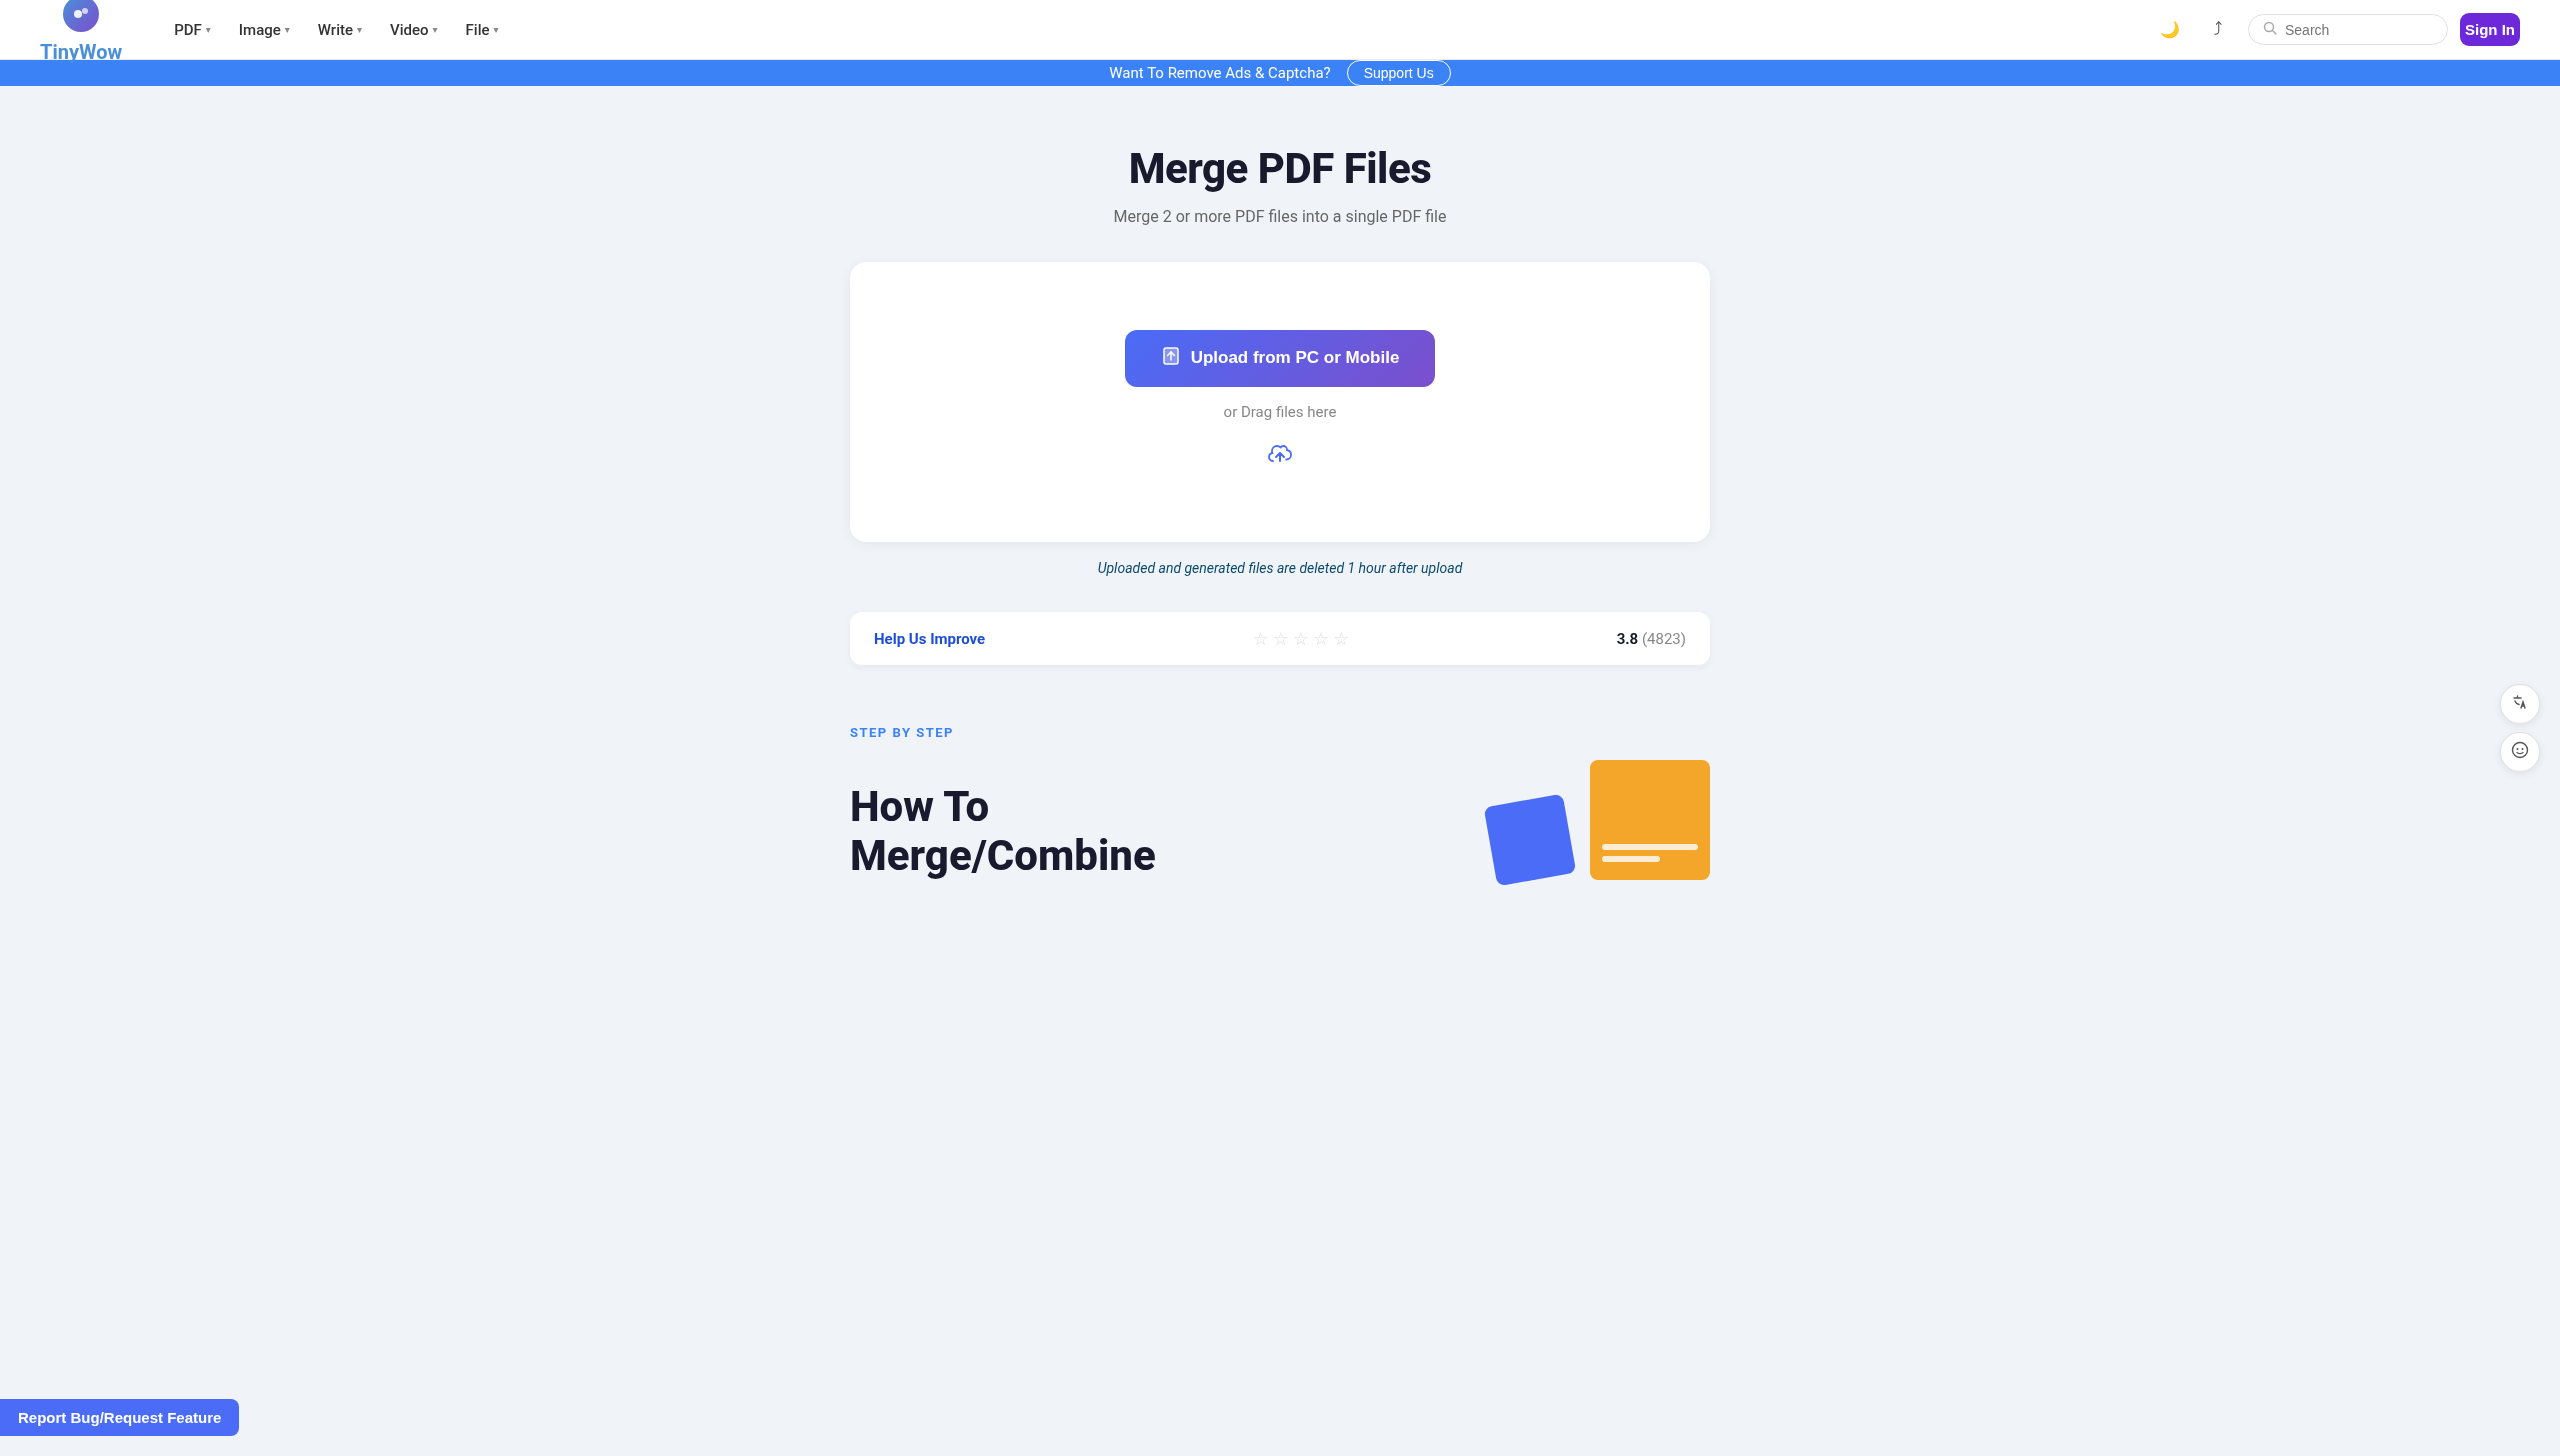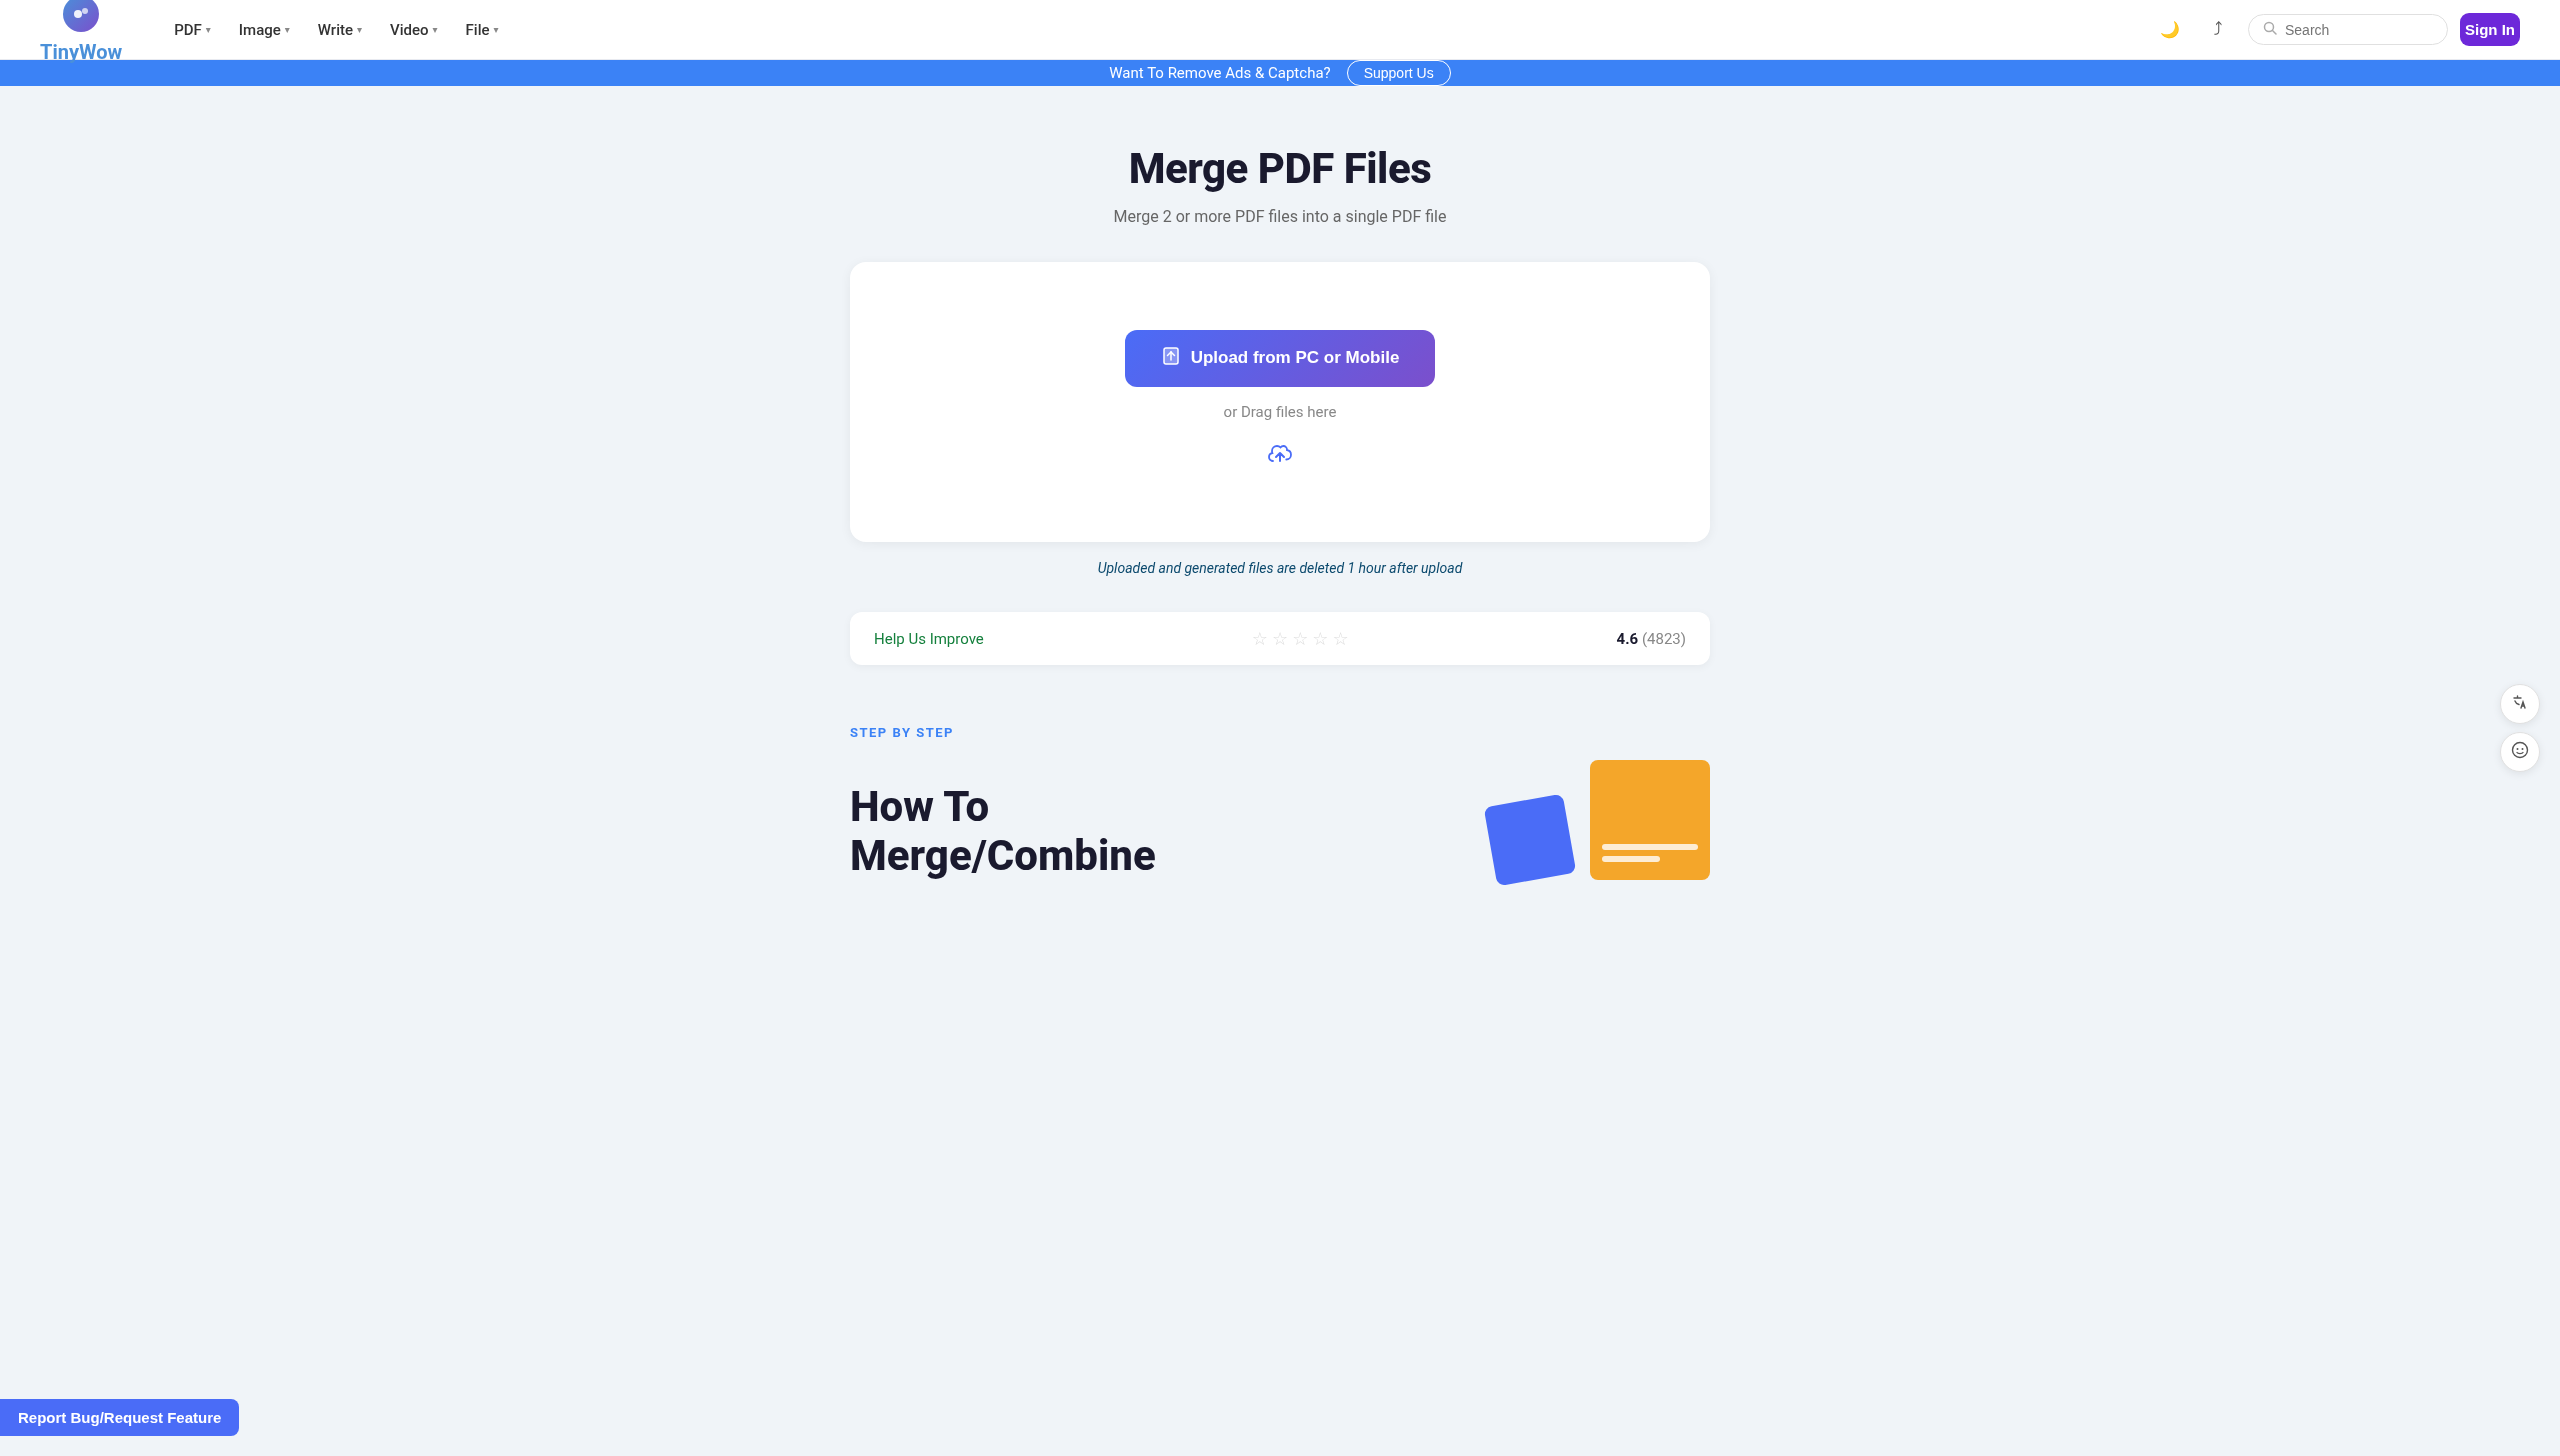--- a/index.html
+++ b/index.html
@@ -203,21 +203,21 @@
     .rating-box {
       display: flex;
       align-items: center;
       justify-content: space-between;
       background: white;
       border-radius: 12px;
       padding: 16px 24px;
       box-shadow: 0 2px 8px rgba(0,0,0,0.05);
       margin-bottom: 60px;
     }
-    .rating-label { font-size: 15px; color: #15803d; font-weight: 400; }
+    .rating-label { font-size: 15px; color: #1d4ed8; font-weight: 700; }
     .rating-stars { display: flex; gap: 4px; }
     .star { font-size: 18px; color: #ddd; }
     .rating-score {
       font-size: 15px;
       font-weight: 700;
       color: #1a1a2e;
     }
     .rating-count { color: #888; font-weight: 400; }
 
     
@@ -413,21 +413,21 @@
   <div class="rating-box">
     <span class="rating-label">Help Us Improve</span>
     <div class="rating-stars">
       <span class="star">☆</span>
       <span class="star">☆</span>
       <span class="star">☆</span>
       <span class="star">☆</span>
       <span class="star">☆</span>
     </div>
     <span class="rating-score">
-      <span>4.6</span>
+      <span>3.8</span>
       <span class="rating-count">(4823)</span>
     </span>
   </div>
 
   <div class="step-section">
     <p class="step-label">STEP BY STEP</p>
     <div class="step-content">
       <div>
         <h2 class="step-heading">
           <span>How To</span><br>

